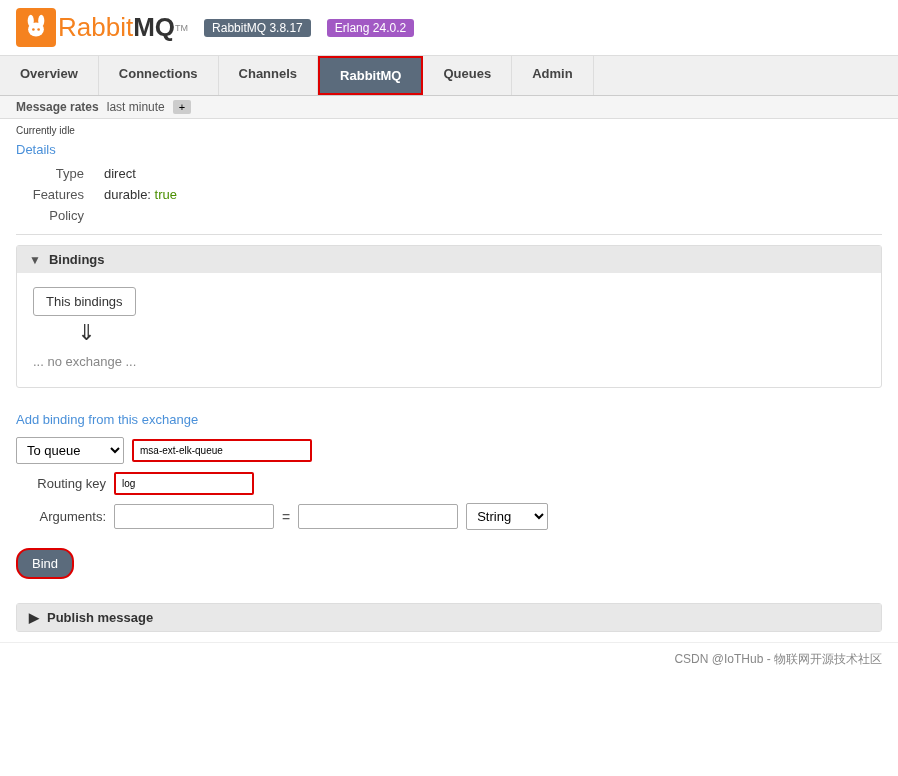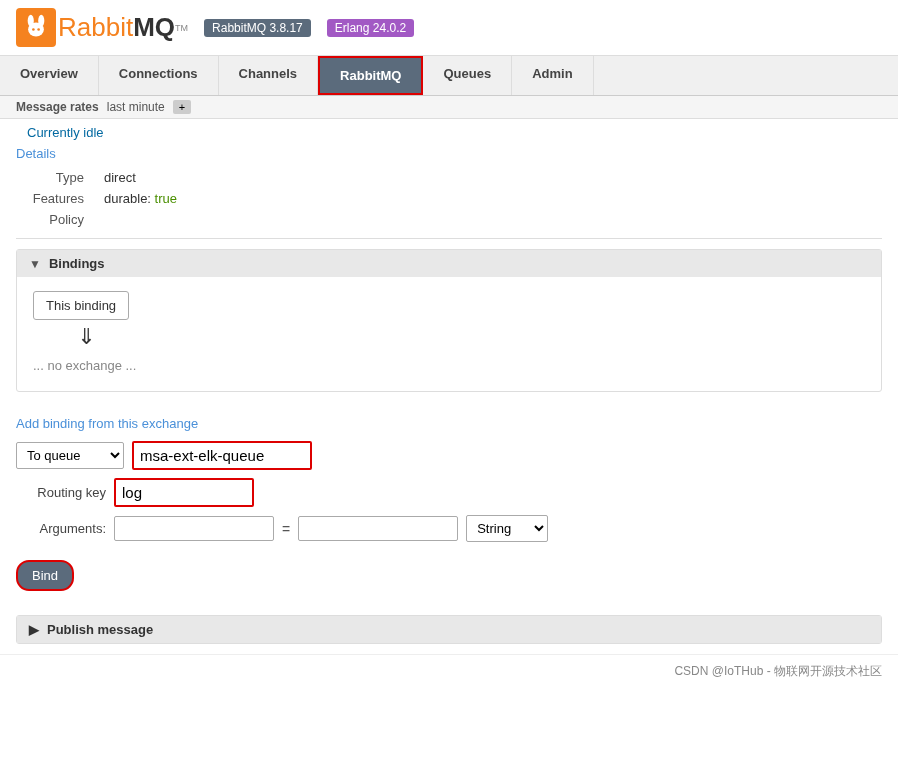--- a/index.html
+++ b/index.html
@@ -17,21 +17,21 @@
 
     
     .content { padding: 0 16px; }
 
     
     .message-rates-bar { background: #f5f5f5; border-bottom: 1px solid #ddd; padding: 4px 16px; display: flex; align-items: center; gap: 8px; font-size: 12px; color: #555; }
     .message-rates-label { font-weight: bold; }
     .rates-toggle { background: #ccc; border: none; border-radius: 2px; padding: 1px 6px; font-size: 11px; cursor: pointer; }
 
     
-    .status-idle { color: #0369a1; padding: 6px 0 2px 0; font-size: 13px; margin-left: 11px; }
+    .status-idle { color: #404040; padding: 6px 0 2px 0; font-size: 10px; }
 
     
     .section-heading { color: #4a90d9; font-size: 13px; padding: 4px 0 6px 0; }
 
     
     .details-table { width: 100%; border-collapse: collapse; margin-bottom: 4px; }
     .details-table td { padding: 3px 8px; font-size: 13px; vertical-align: top; }
     .details-table .label-cell { text-align: right; color: #555; width: 80px; padding-right: 12px; }
     .details-table .value-cell { color: #333; }
 
@@ -48,21 +48,21 @@
     .this-exchange-btn { border: 1px solid #aaa; background: #fff; padding: 6px 12px; border-radius: 3px; font-size: 13px; cursor: default; display: inline-block; }
     .down-arrow { font-size: 22px; color: #333; padding: 4px 0; display: block; text-align: center; width: 107px; }
     .no-bindings { color: #888; font-size: 13px; padding: 4px 0; }
 
     
     .add-binding-section { padding: 14px 0 8px 0; }
     .add-binding-title { color: #4a90d9; font-size: 13px; margin-bottom: 10px; }
     .form-row { display: flex; align-items: center; gap: 8px; margin-bottom: 8px; }
     .form-label { min-width: 90px; text-align: right; font-size: 13px; color: #444; }
     select.form-select { border: 1px solid #aaa; padding: 4px 6px; font-size: 13px; border-radius: 2px; background: #fff; cursor: pointer; }
-    input.form-input { border: 1px solid #aaa; padding: 4px 6px; font-size: 15px; border-radius: 2px; width: 180px; }
+    input.form-input { border: 1px solid #aaa; padding: 4px 6px; font-size: 10px; border-radius: 2px; width: 180px; }
     input.form-input.highlighted { border: 2px solid #d00; }
     input.form-input.routing { border: 2px solid #d00; width: 140px; }
     .equals-sign { font-size: 14px; color: #555; }
     input.form-input-arg { border: 1px solid #aaa; padding: 4px 6px; font-size: 13px; border-radius: 2px; width: 160px; }
     input.form-input-arg-val { border: 1px solid #aaa; padding: 4px 6px; font-size: 13px; border-radius: 2px; width: 160px; }
 
     
     .bind-btn { background: #5b6b7c; color: #fff; border: 2px solid #d00; padding: 6px 14px; border-radius: 13px; font-size: 13px; cursor: pointer; margin-top: 4px; }
 
     
@@ -140,21 +140,21 @@
     </table>
 
   <hr class="divider">
 
   <div class="section-panel">
     <div class="section-panel-header">
       <span class="section-panel-arrow">▼</span>
       <span>Bindings</span>
     </div>
     <div class="section-panel-body">
-      <div class="this-exchange-btn">This binding</div>
+      <div class="this-exchange-btn">This bindings</div>
       <div class="down-arrow">⇓</div>
       <div class="no-bindings">... no exchange ...</div>
     </div>
   </div>
 
   <div class="add-binding-section">
     <div class="add-binding-title">Add binding from this exchange</div>
 
     <div class="form-row">
       <select class="form-select">

